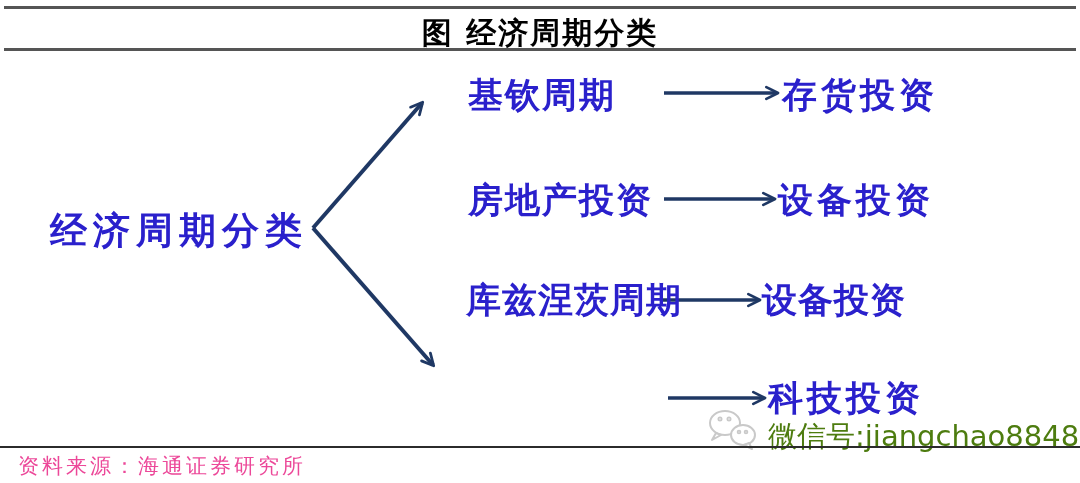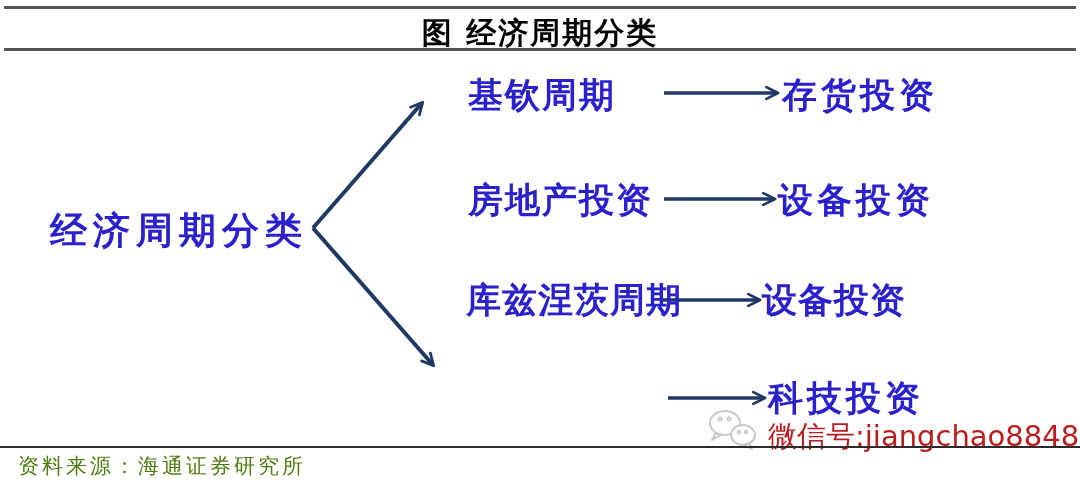--- a/index.html
+++ b/index.html
@@ -79,30 +79,30 @@
     top: 407px;
     display: flex;
     align-items: flex-end;
     gap: 6px;
     color: #c9c9c9;
   }
   .watermark-text {
     font-family: "DejaVu Sans", sans-serif;
     font-size: 29px;
     line-height: 38px;
-    color: #b91c1c;
+    color: #4d7c0f;
     text-shadow: 1px 1px 0 #ffffff;
     white-space: nowrap;
   }
   .source-line {
     position: absolute;
     left: 18px;
     top: 452px;
     font-size: 21px;
-    color: #4d7c0f;
+    color: #ec4899;
     letter-spacing: 3px;
     white-space: nowrap;
   }
 </style>
 </head>
 <body>
 
 <div class="canvas">
 
   <div class="rule rule-top"></div>

